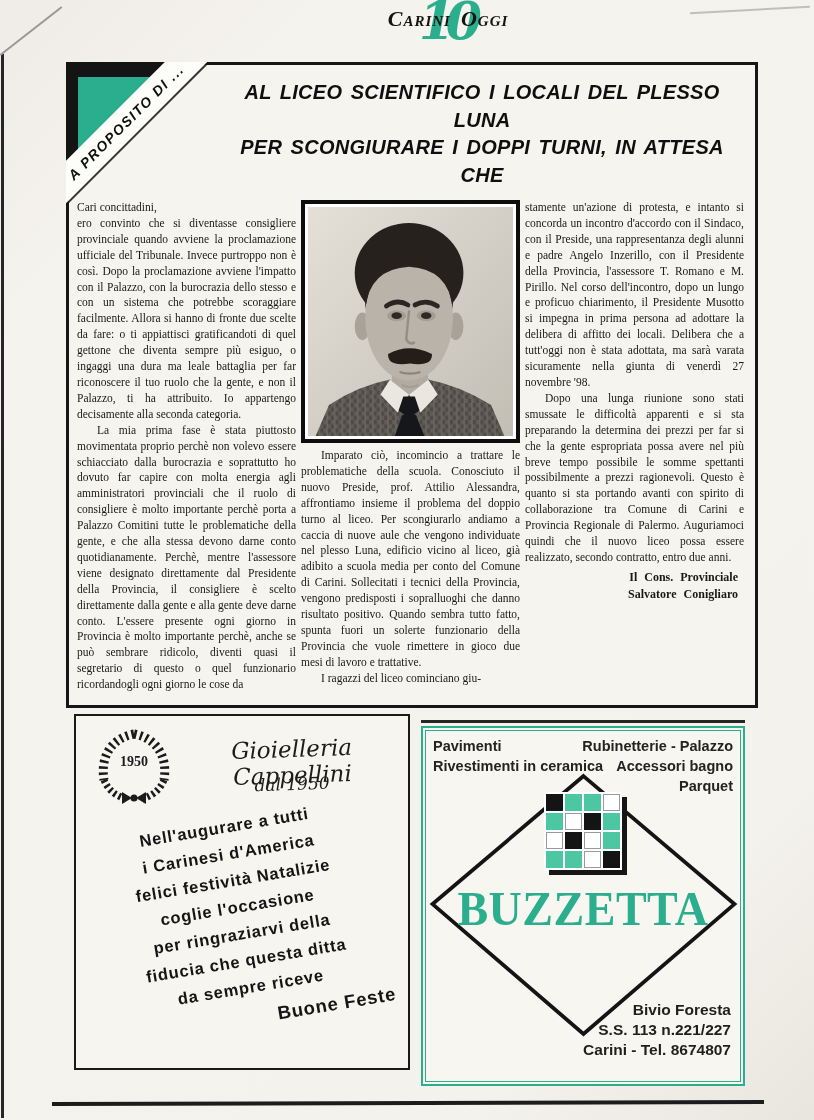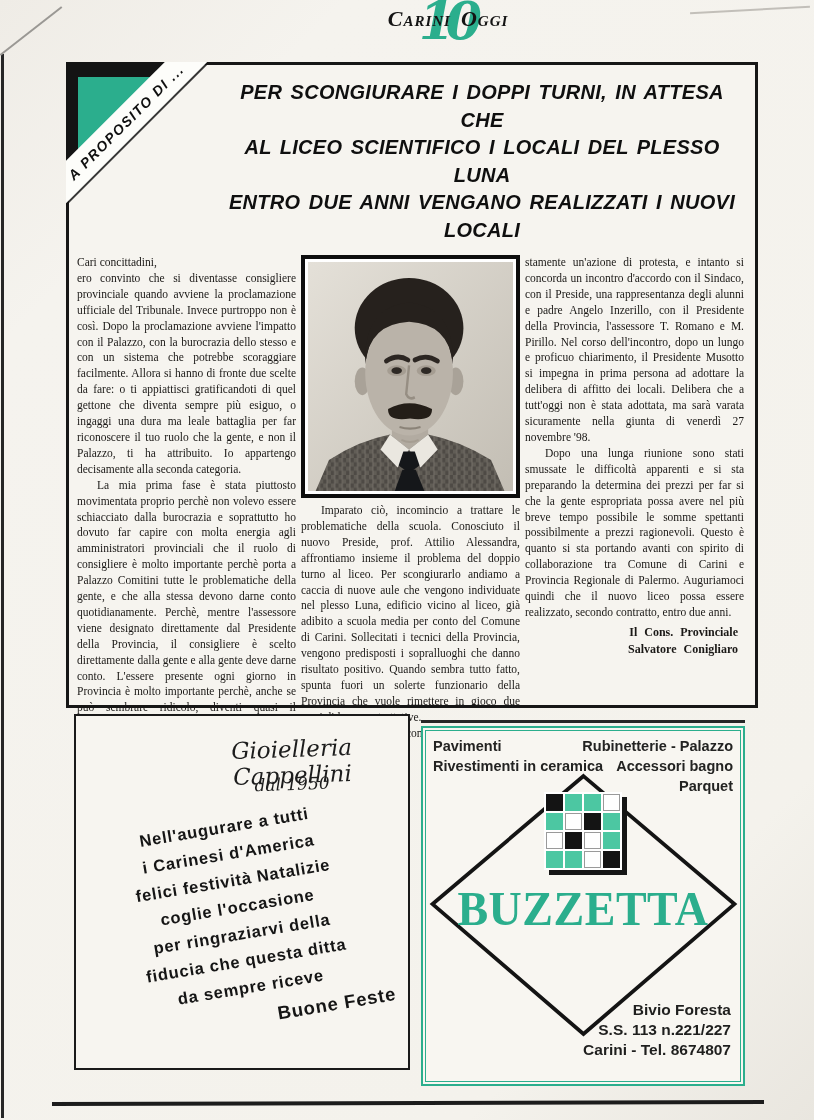--- a/index.html
+++ b/index.html
@@ -101,23 +101,22 @@
     <div class="corner-badge">
       <div class="cb-black"></div>
       <div class="cb-teal"></div>
       <div class="cb-sliver"></div>
       <div class="cb-ribbon">
         <span>A PROPOSITO DI ...</span>
       </div>
     </div>
 
     <div class="headline">
+      <div>AL LICEO SCIENTIFICO I LOCALI DEL PLESSO LUNA</div>
       <div>PER SCONGIURARE I DOPPI TURNI,  IN ATTESA CHE</div>
-      <div>AL LICEO SCIENTIFICO I LOCALI DEL PLESSO LUNA</div>
-      <div>ENTRO DUE ANNI VENGANO REALIZZATI I NUOVI  LOCALI</div>
     </div>
 
     <div class="columns">
 
       <div class="col">
         <p>Cari concittadini,</p>
         <p>ero convinto che si diventasse consigliere provinciale quando avviene la proclamazione ufficiale del Tribunale. Invece purtroppo non è così. Dopo la proclamazione avviene l'impatto con il Palazzo, con la burocrazia dello stesso e con un sistema che potrebbe scoraggiare facilmente. Allora si hanno di fronte due scelte da fare: o ti appiattisci gratificandoti di quel gettone che diventa sempre più esiguo, o ingaggi una dura ma leale battaglia per far riconoscere il tuo ruolo che la gente, e non il Palazzo, ti ha attribuito. Io appartengo decisamente alla seconda categoria.</p>
         <p class="indent">La mia prima fase è stata piuttosto movimentata proprio perchè non volevo essere schiacciato dalla burocrazia e soprattutto ho dovuto far capire con molta energia agli amministratori provinciali che il ruolo di consigliere è molto importante perchè porta a Palazzo Comitini tutte le problematiche della gente, e che alla stessa devono darne conto quotidianamente. Perchè, mentre l'assessore viene designato direttamente dal Presidente della Provincia, il consigliere è scelto direttamente dalla gente e alla gente deve darne conto. L'essere presente ogni giorno in Provincia è molto importante perchè, anche se può sembrare ridicolo, diventi quasi il segretario di questo o quel funzionario ricordandogli ogni giorno le cose da</p>
       </div>
 
@@ -170,20 +169,32 @@
         <div class="signature">
           <div>Il Cons. Provinciale</div>
           <div>Salvatore Conigliaro</div>
         </div>
       </div>
 
     </div>
   </section>
 
   <section class="ad ad-cappellini">
+    <div class="wreath">
+      <svg viewBox="0 0 92 84">
+        <path d="M46,8 C24,12 12,30 16,54" fill="none" stroke="#1b1b1b" stroke-width="9" stroke-dasharray="2.5 3.5"></path>
+        <path d="M46,8 C68,12 80,30 76,54" fill="none" stroke="#1b1b1b" stroke-width="9" stroke-dasharray="2.5 3.5"></path>
+        <path d="M16,54 C20,64 28,70 38,73" fill="none" stroke="#1b1b1b" stroke-width="7" stroke-dasharray="2.5 3"></path>
+        <path d="M76,54 C72,64 64,70 54,73" fill="none" stroke="#1b1b1b" stroke-width="7" stroke-dasharray="2.5 3"></path>
+        <polygon points="34,66 44,72 34,78" fill="#1b1b1b"></polygon>
+        <polygon points="58,66 48,72 58,78" fill="#1b1b1b"></polygon>
+        <circle cx="46" cy="72" r="3.5" fill="#1b1b1b"></circle>
+        <text x="46" y="40" text-anchor="middle" font-family="Liberation Serif, serif" font-weight="bold" font-size="14" fill="#1b1b1b">1950</text>
+      </svg>
+    </div>
     <div class="cap-name">Gioielleria Cappellini</div>
     <div class="cap-since">dal 1950</div>
     <div class="cap-msg">
       <div>Nell'augurare a tutti</div>
       <div>i Carinesi d'America</div>
       <div>felici festività Natalizie</div>
       <div>coglie l'occasione</div>
       <div>per ringraziarvi della</div>
       <div>fiducia che questa ditta</div>
       <div>da sempre riceve</div>

